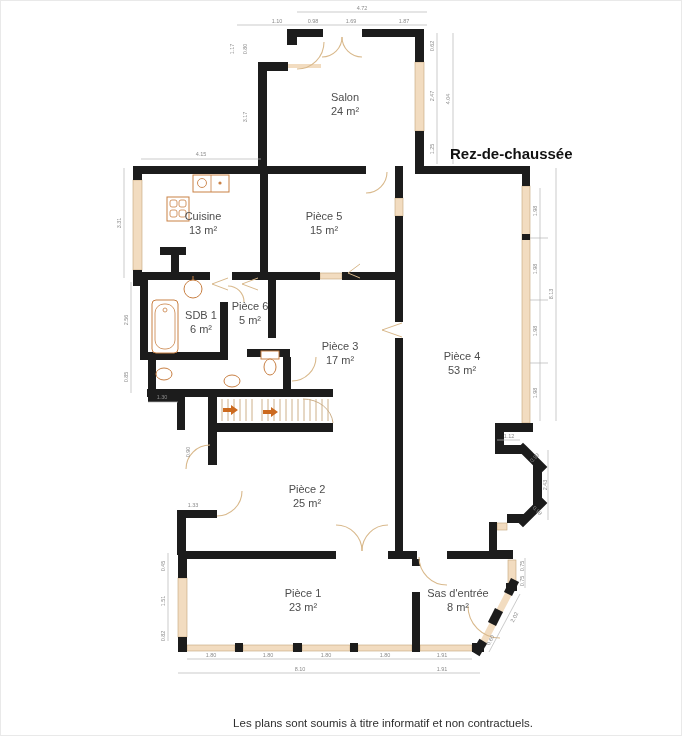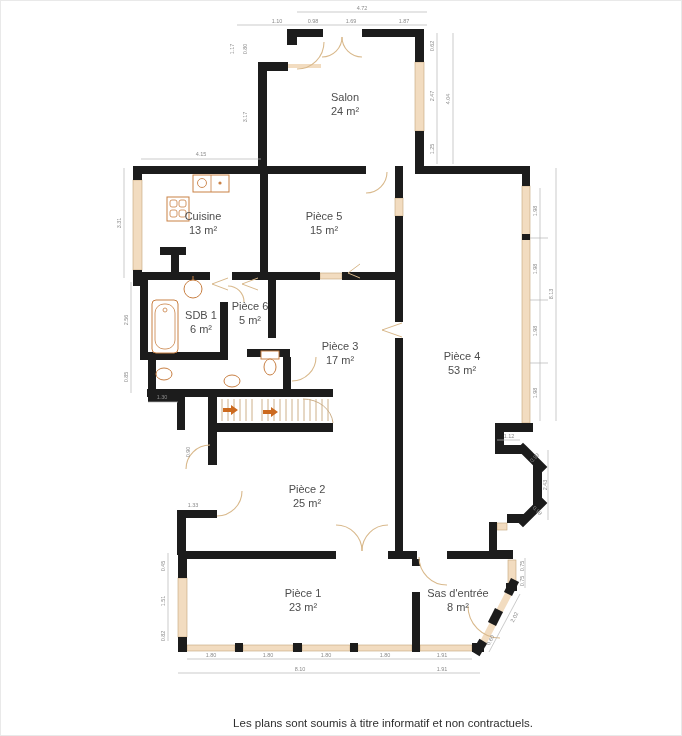--- a/index.html
+++ b/index.html
@@ -247,14 +247,15 @@
         <text x="462" y="360" class="room-label">Pièce 4</text>
         <text x="462" y="374" class="room-label">53 m²</text>
         <text x="307" y="493" class="room-label">Pièce 2</text>
         <text x="307" y="507" class="room-label">25 m²</text>
         <text x="303" y="597" class="room-label">Pièce 1</text>
         <text x="303" y="611" class="room-label">23 m²</text>
         <text x="458" y="597" class="room-label">Sas d'entrée</text>
         <text x="458" y="611" class="room-label">8 m²</text>
       </g>
     </svg>
+  <div id="floor-title">Rez-de-chaussée</div>
   <div id="disclaimer">Les plans sont soumis à titre informatif et non contractuels.</div>
 </div>
 
 </body></html>

